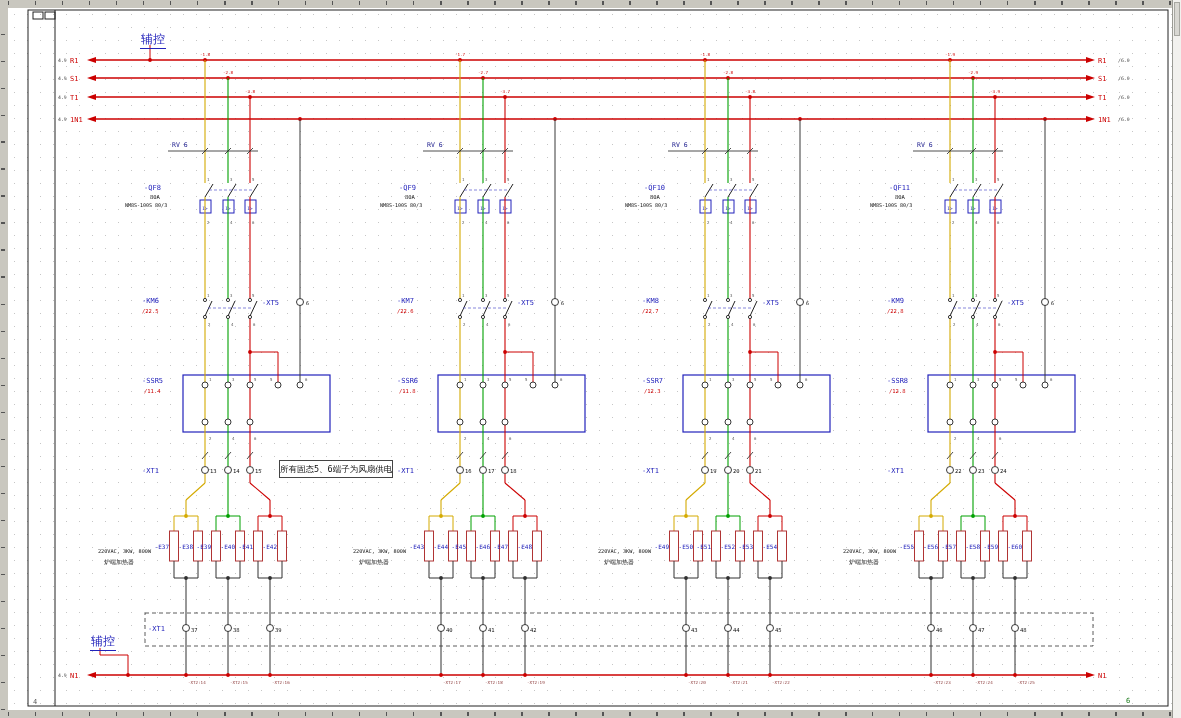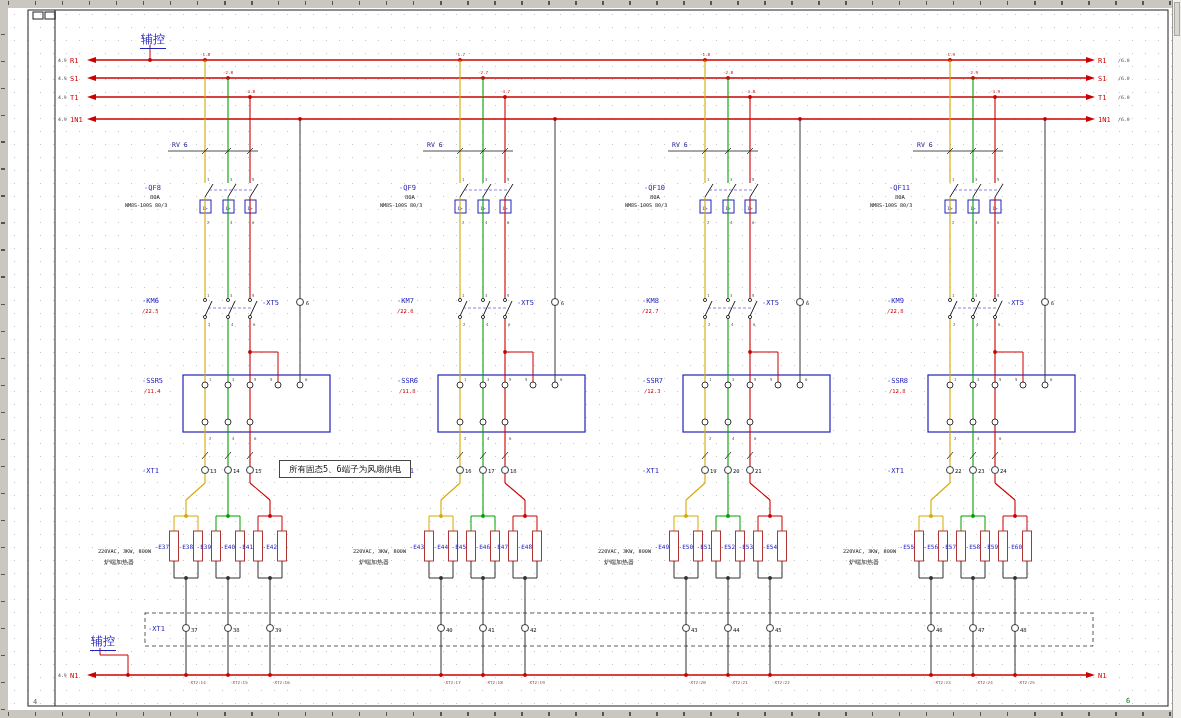--- a/index.html
+++ b/index.html
@@ -10,21 +10,21 @@
   .tick-h{position:absolute;height:4px;background:repeating-linear-gradient(90deg,#555 0 1.5px,transparent 1.5px 27px)}
   .tick-v{position:absolute;width:4px;background:repeating-linear-gradient(0deg,#555 0 1.5px,transparent 1.5px 27px)}
   #ticks-top{left:8px;top:1px;width:1164px}
   #ticks-bottom{left:8px;top:712px;width:1164px}
   #ticks-left{left:1px;top:8px;height:702px}
   #schematic{position:absolute;left:0;top:0;z-index:2}
   svg text{font-family:"DejaVu Sans Mono","Liberation Mono",monospace}
   .vscroll{position:absolute;right:0;top:0;width:9px;height:718px;background:#f2f1ee;border-left:1px solid #9a9a94;z-index:4}
   .vscroll .thumb{position:absolute;left:1px;top:2px;width:6px;height:34px;background:#d8d7d2;border:1px solid #a8a8a2}
   .note{position:absolute;left:279px;top:460px;z-index:3;background:#fff;border:1px solid #444;
-        font-size:8.5px;line-height:1.9;padding:0 9px;color:#111;white-space:nowrap}
+        font-size:8.5px;line-height:1.9;padding:0 0;color:#111;white-space:nowrap}
   .aux{position:absolute;z-index:3;color:#2222bb;font-size:12px;line-height:1.3;border-bottom:1px solid #2222bb;padding:0 1px;background:transparent}
   #aux-top{left:140px;top:32px}
   #aux-bottom{left:90px;top:634px}
 </style>
 </head>
 <body>
 
 <div class="window">
   <div class="canvas"></div>
   <div class="tick-h" id="ticks-top"></div>

